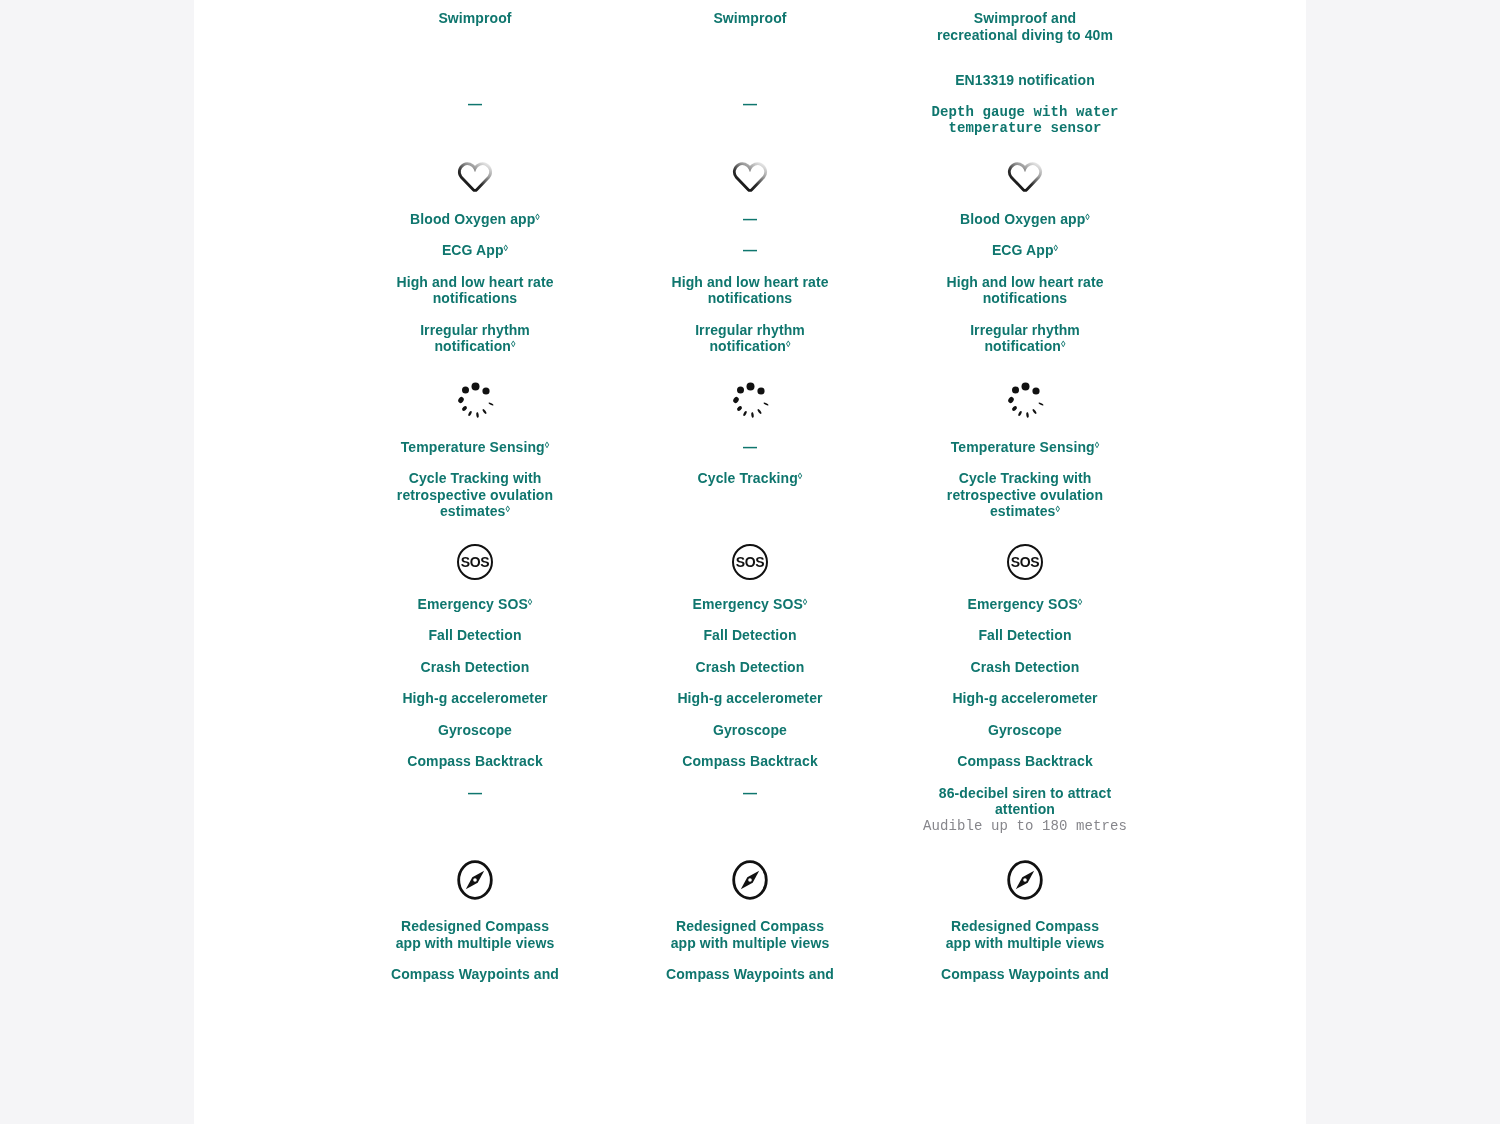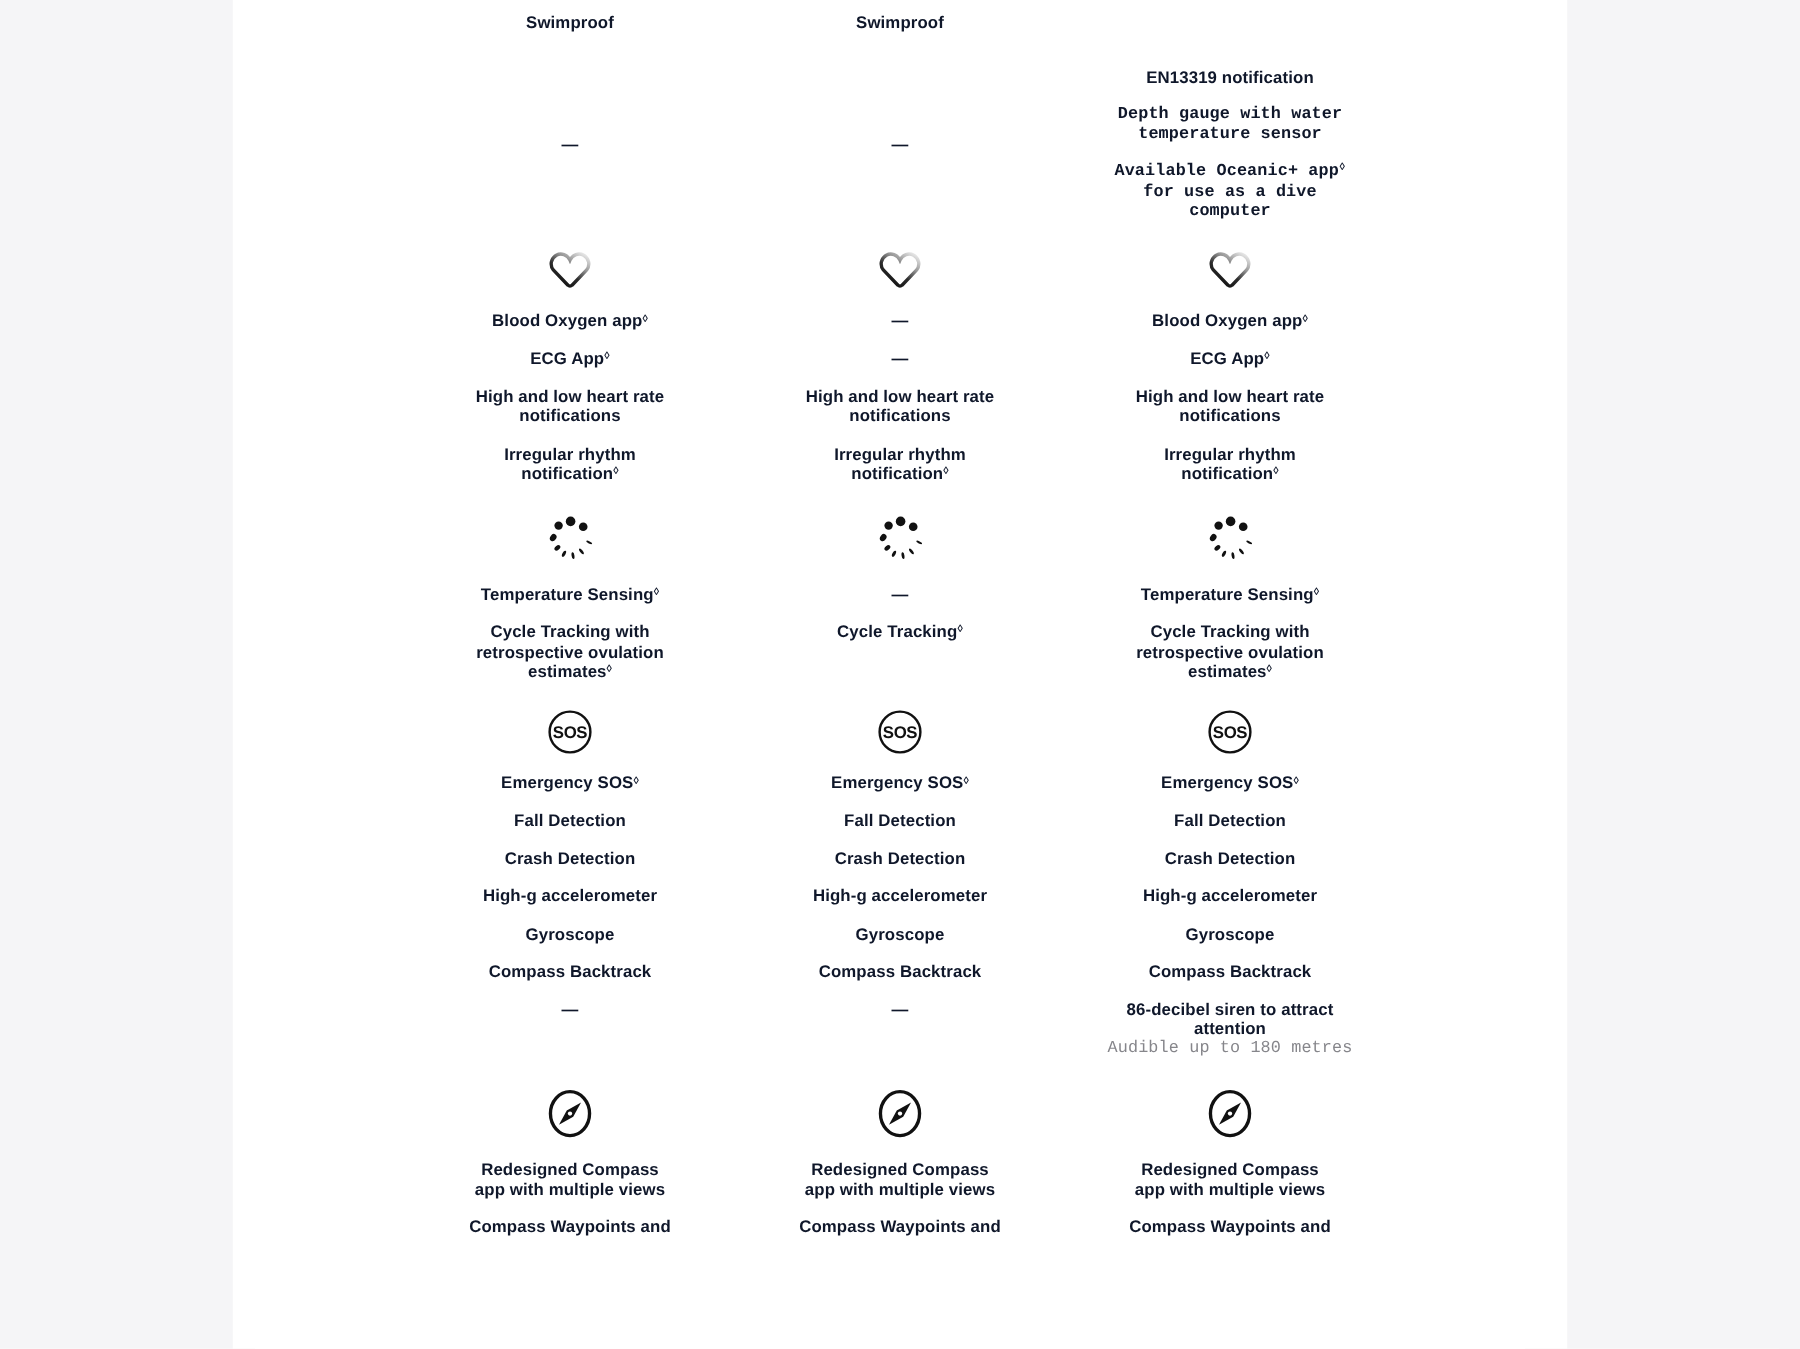--- a/index.html
+++ b/index.html
@@ -20,21 +20,21 @@
     align-items:start;
     margin-bottom:15px;
   }
   .row.v-center{align-items:center;}
   .cell{
     display:flex;flex-direction:column;align-items:center;
     text-align:center;min-height:1px;
   }
   .feat{
     margin:0;font-size:14px;line-height:16.5px;font-weight:600;
-    color:#0f172a;letter-spacing:0.1px;
+    color:#0f766e;letter-spacing:0.1px;
   }
   .feat + .feat{margin-top:15px;font-family:Liberation Mono, monospace;}
   .feat sup{font-size:9px;line-height:0;vertical-align:4px;font-weight:600;}
   .feat.sub{color:#86868b;font-weight:400;margin-top:0;}
   .row-dive{margin-top:29px;}
   .icon-row{margin-top:24px;margin-bottom:16px;}
   .ic-heart{width:40px;height:34px;display:block;}
   .ic-temp{width:41px;height:44px;display:block;}
   .ic-compass{width:40px;height:44px;display:block;}
   .sos-badge{
@@ -84,33 +84,35 @@
 
 <div class="page">
 
   <div class="row">
     <div class="cell">
         <p class="feat">Swimproof</p>
       </div>
     <div class="cell">
         <p class="feat">Swimproof</p>
       </div>
+    <div class="cell">
+        <p class="feat">Swimproof and<br>recreational diving to 40m</p>
+      </div>
   </div>
 
   <div class="row v-center row-dive">
     <div class="cell">
         <p class="feat">—</p>
       </div>
     <div class="cell">
         <p class="feat">—</p>
       </div>
     <div class="cell">
       <p class="feat">EN13319 notification</p>
       <p class="feat">Depth gauge with water<br>temperature sensor</p>
-      <p class="feat">Available Oceanic+ app<sup>◊</sup><br>for use as a dive<br>computer</p>
     </div>
   </div>
 
   <div class="row icon-row">
     <div class="cell">
         <span>
           <svg class="ic-heart">
             <use href="#i-heart"></use>
           </svg>
         </span>

